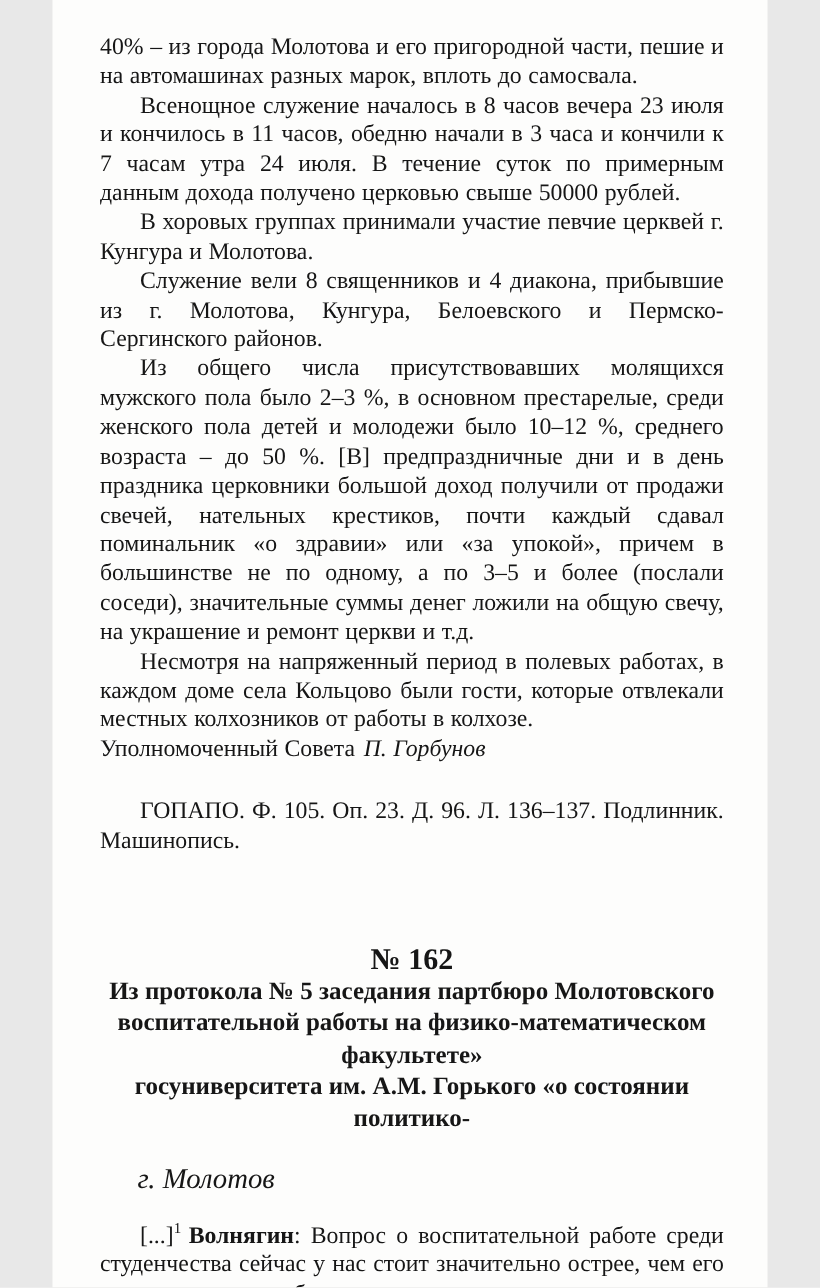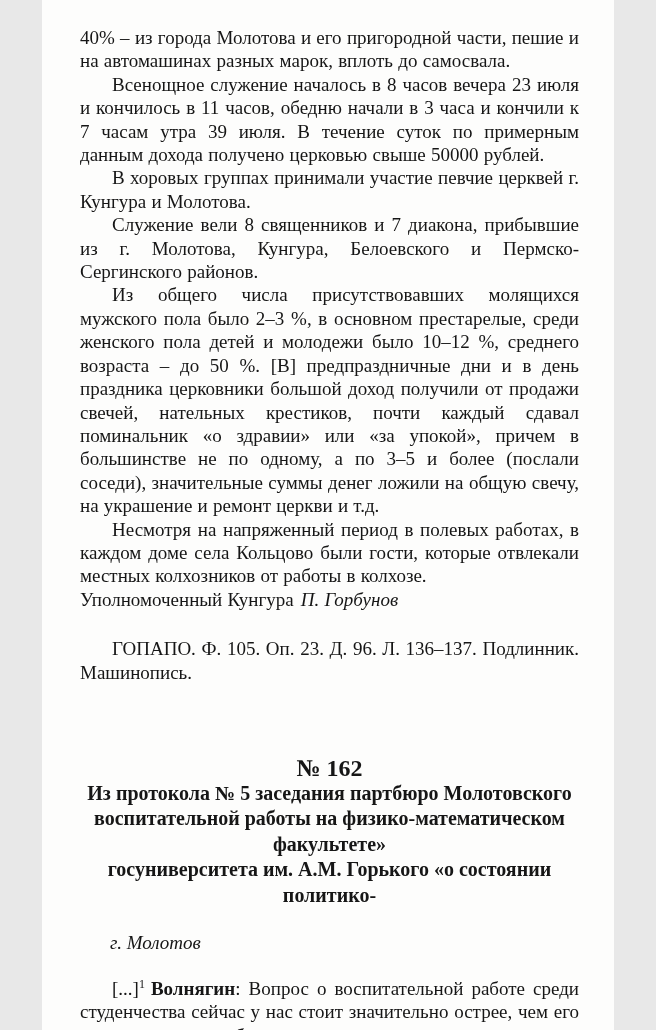--- a/index.html
+++ b/index.html
@@ -59,21 +59,21 @@
     line-height: 25.5px;
   }
   .title-line { display: block; }
   .dateline {
     display: flex;
     justify-content: space-between;
     align-items: baseline;
     margin-top: 23px;
     padding-left: 30px;
     font-style: italic;
-    font-size: 19px;
+    font-size: 23px;
     line-height: 23.4px;
   }
   .doc-body {
     margin-top: 22px !important;
   }
   .doc-body sup {
     font-size: 12px;
     line-height: 0;
     vertical-align: super;
   }
@@ -87,27 +87,27 @@
     line-height: 23px;
   }
 </style>
 </head>
 <body>
 
 <main class="page">
 
   <section class="body-text">
     <p class="no-indent">40% – из города Молотова и его пригородной части, пешие и на автомашинах разных марок, вплоть до самосвала.</p>
-    <p>Всенощное служение началось в 8 часов вечера 23 июля и кончилось в 11 часов, обедню начали в 3 часа и кончили к 7 часам утра 39 июля. В течение суток по примерным данным дохода получено церковью свыше 50000 рублей.</p>
+    <p>Всенощное служение началось в 8 часов вечера 23 июля и кончилось в 11 часов, обедню начали в 3 часа и кончили к 7 часам утра 24 июля. В течение суток по примерным данным дохода получено церковью свыше 50000 рублей.</p>
     <p>В хоровых группах принимали участие певчие церквей г. Кунгура и Молотова.</p>
-    <p>Служение вели 8 священников и 7 диакона, прибывшие из г. Молотова, Кунгура, Белоевского и Пермско-Сергинского районов.</p>
+    <p>Служение вели 8 священников и 4 диакона, прибывшие из г. Молотова, Кунгура, Белоевского и Пермско-Сергинского районов.</p>
     <p>Из общего числа присутствовавших молящихся мужского пола было 2–3 %, в основном престарелые, среди женского пола детей и молодежи было 10–12 %, среднего возраста – до 50 %. [В] предпраздничные дни и в день праздника церковники большой доход получили от продажи свечей, нательных крестиков, почти каждый сдавал поминальник «о здравии» или «за упокой», причем в большинстве не по одному, а по 3–5 и более (послали соседи), значительные суммы денег ложили на общую свечу, на украшение и ремонт церкви и т.д.</p>
     <p>Несмотря на напряженный период в полевых работах, в каждом доме села Кольцово были гости, которые отвлекали местных колхозников от работы в колхозе.</p>
 
-    <p class="signature no-indent"><span>Уполномоченный Кунгура</span><span class="sig-name">П. Горбунов</span></p>
+    <p class="signature no-indent"><span>Уполномоченный Совета</span><span class="sig-name">П. Горбунов</span></p>
 
     <p class="archive">ГОПАПО. Ф. 105. Оп. 23. Д. 96. Л. 136–137. Подлинник. Машинопись.</p>
   </section>
 
   <section class="doc162">
     <h2 class="doc-number">№ 162</h2>
     <h3 class="doc-title">
       <span class="title-line">Из протокола № 5 заседания партбюро Молотовского</span>
       <span class="title-line">воспитательной работы на физико-математическом факультете»</span>
       <span class="title-line">госуниверситета им. А.М. Горького «о состоянии политико-</span>

